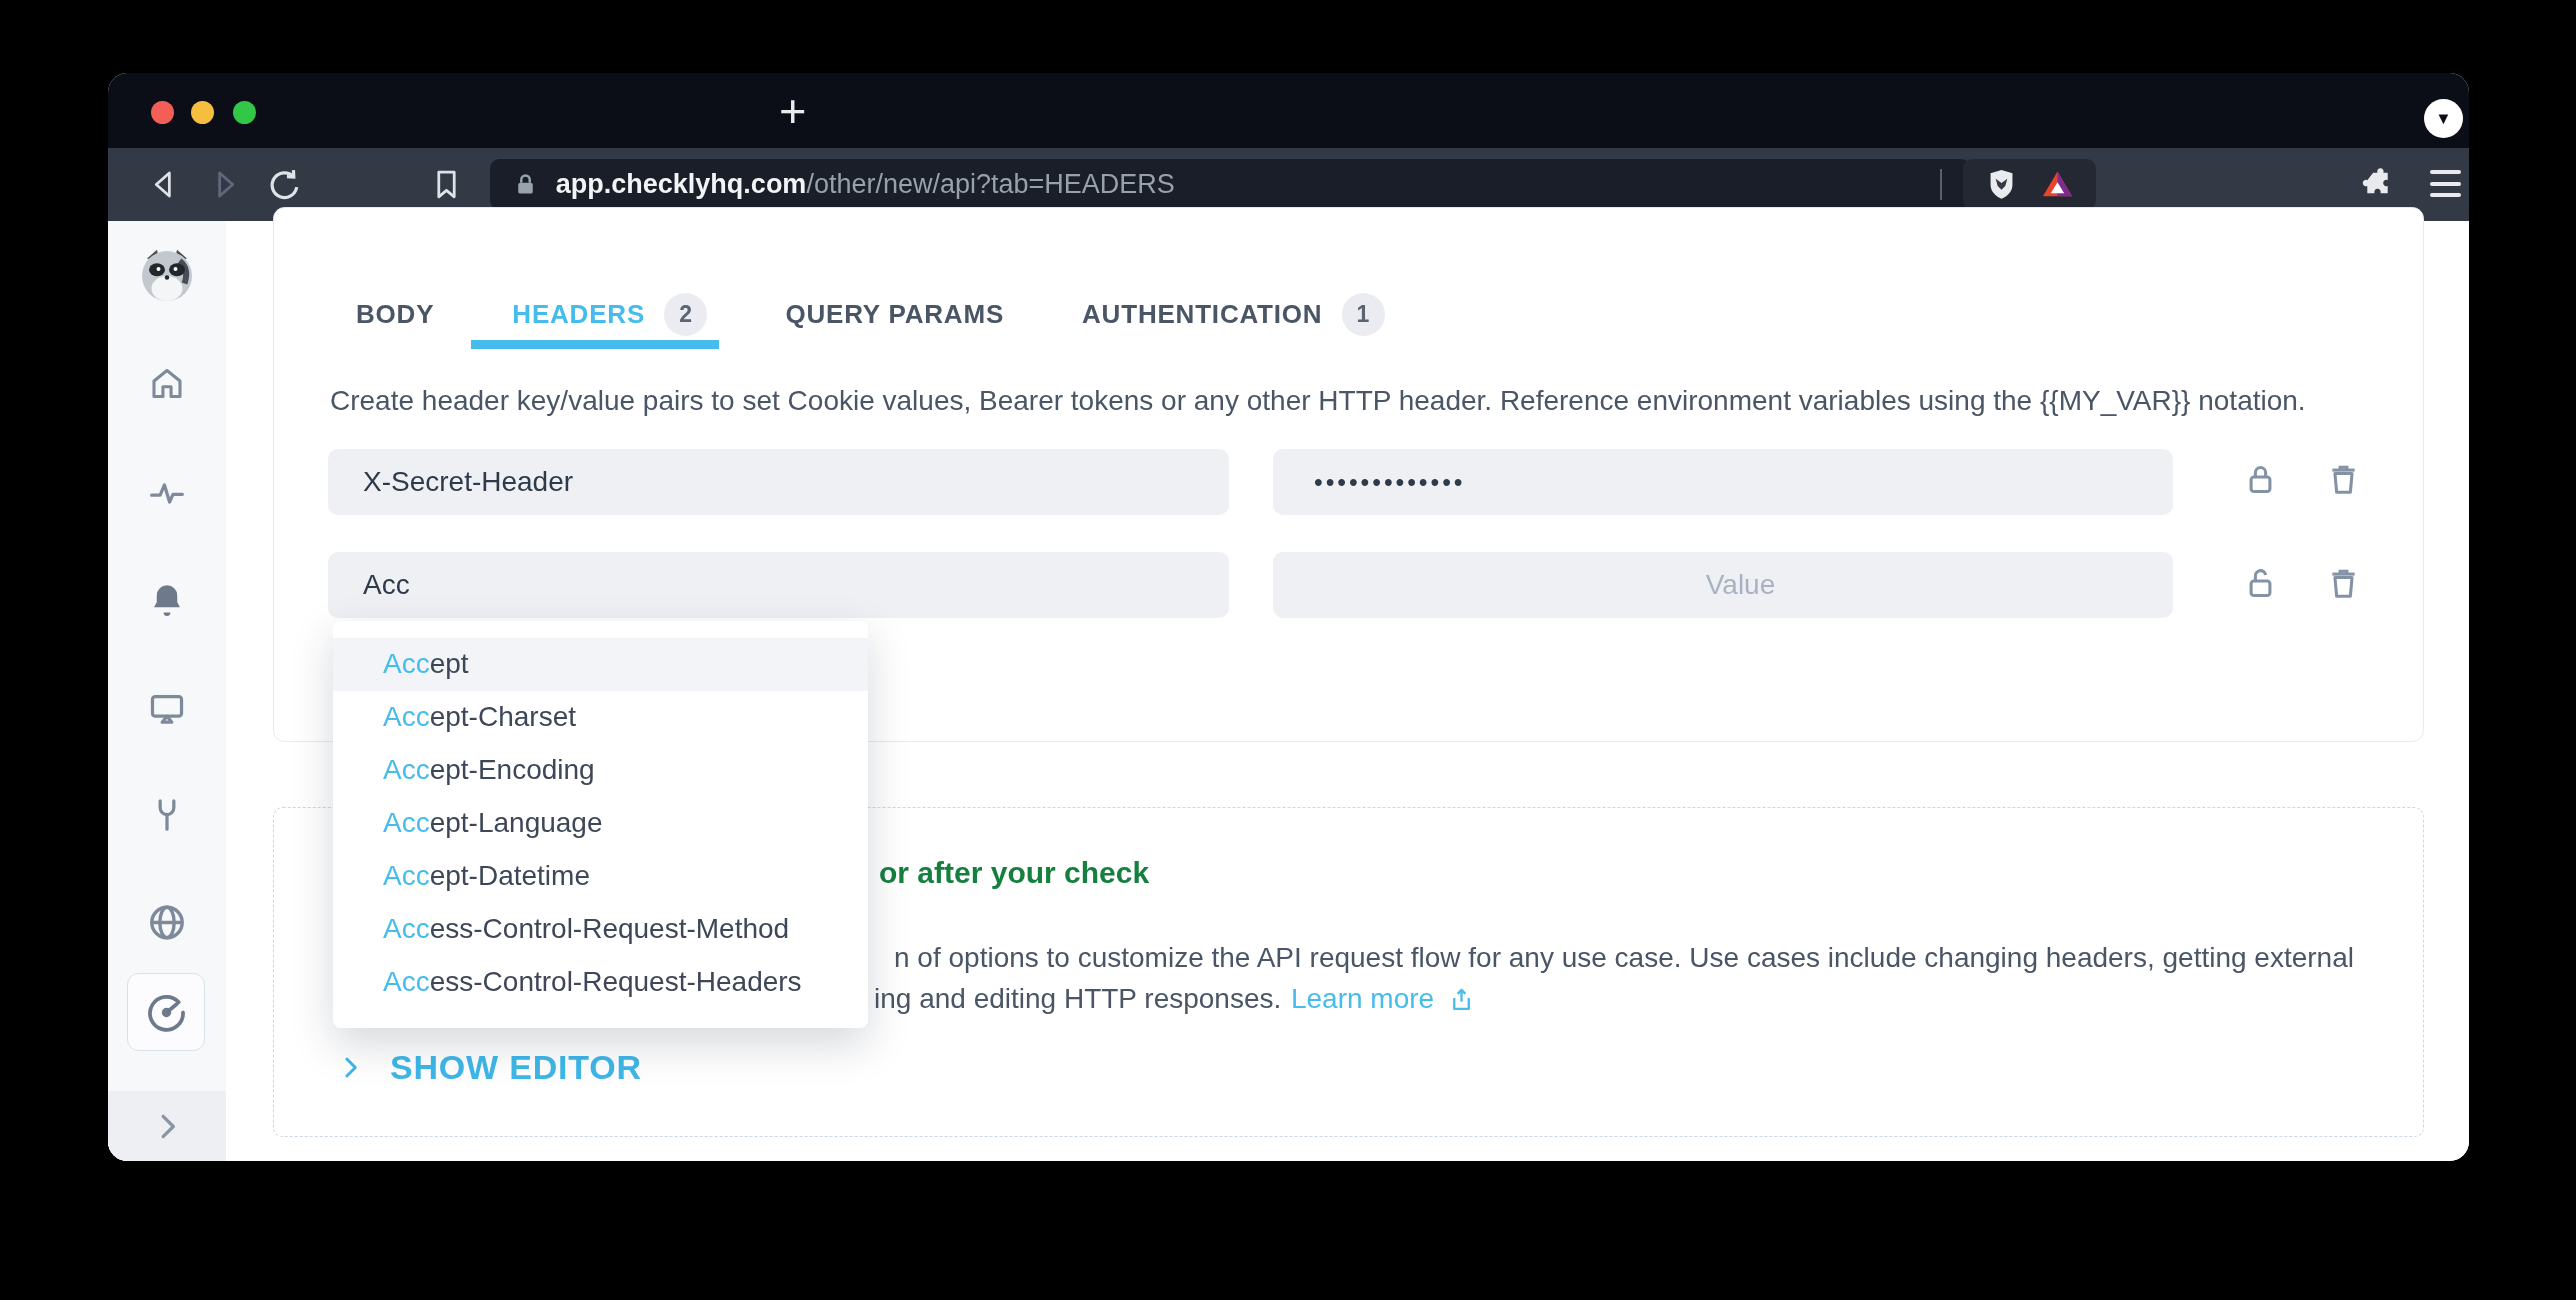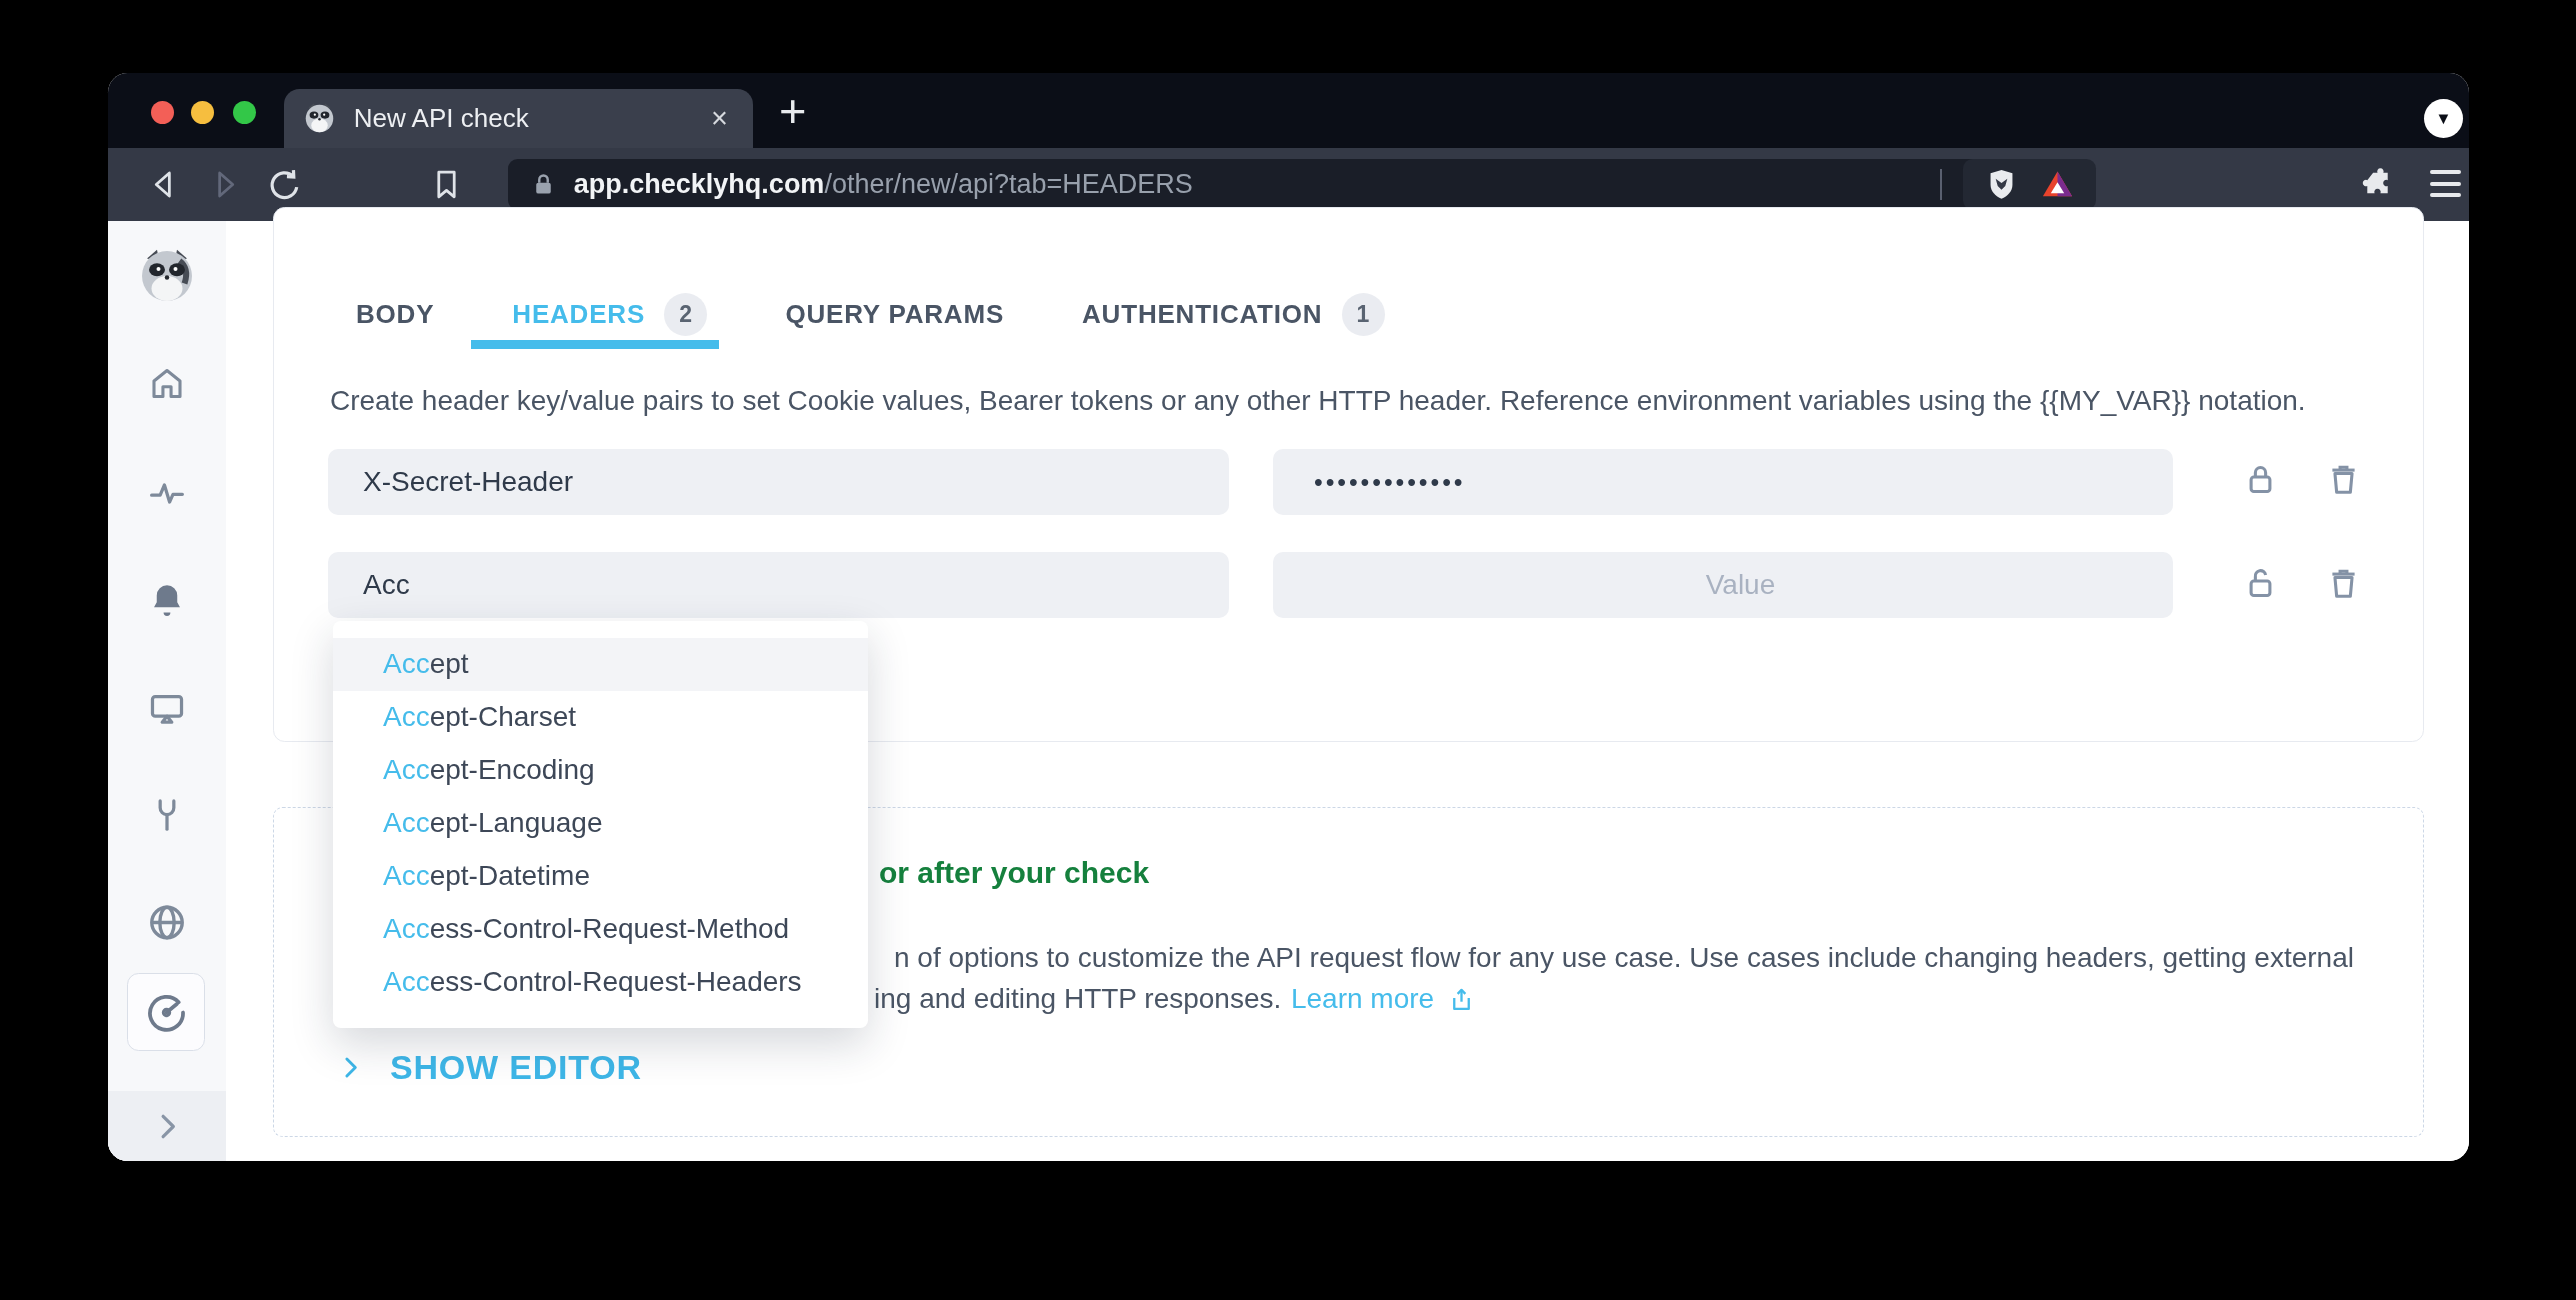--- a/index.html
+++ b/index.html
@@ -17,21 +17,21 @@
   .btab{position:absolute;left:176px;top:15.5px;width:469px;height:59px;background:#3a3f4c;
         border-radius:15.5px 15.5px 0 0;display:flex;align-items:center;padding:0 19.4px;box-sizing:border-box;}
   .btab-title{color:#edeff2;font-size:26px;margin-left:17.4px;flex:1;white-space:nowrap;overflow:hidden;}
   .tab-close{color:#d6d9de;font-size:29px;line-height:29px;padding:0 5.8px;cursor:default;}
   .new-tab{position:absolute;left:671px;top:13.6px;color:#e8eaed;font-size:47px;font-weight:300;line-height:47px;}
   .tab-search{position:absolute;left:2316px;top:26px;width:39px;height:39px;border-radius:50%;background:#fff;
               display:flex;align-items:center;justify-content:center;color:#0b0e17;font-size:16.5px;}
 
   .toolbar{position:relative;height:73px;background:#343946;}
   .nav-ic{position:absolute;top:18.4px;}
-  .urlfield{position:absolute;left:400px;top:10.7px;width:1481px;height:51px;background:#1a1e28;
+  .urlfield{position:absolute;left:382px;top:10.7px;width:1481px;height:51px;background:#1a1e28;
             border-radius:9.7px;display:flex;align-items:center;padding-left:21.3px;box-sizing:border-box;}
   .url-host{color:#f2f4f6;font-size:27px;font-weight:bold;margin-left:15.5px;white-space:nowrap;}
   .url-path{color:#98a0ac;font-size:27px;white-space:nowrap;}
   .url-sep{position:absolute;left:1832px;top:21.3px;width:1.9px;height:31px;background:#5a6070;}
   .badgebox{position:absolute;left:1855px;top:10.7px;width:133px;height:51px;background:#232833;border-radius:9.7px;
             display:flex;align-items:center;justify-content:space-evenly;}
   .hamburger{position:absolute;left:2322px;top:22px;width:31px;}
   .hamburger div{height:3.9px;background:#e8eaed;border-radius:1.9px;margin-bottom:7.8px;}
 
   
@@ -83,35 +83,20 @@
 <body>
 
 <div class="stage">
   <div class="window">
 
     <div class="tabstrip">
       <div class="traffic t-red"></div>
       <div class="traffic t-yellow"></div>
       <div class="traffic t-green"></div>
 
-      <div class="btab">
-        <svg width="33" height="33" viewBox="0 0 24 24">
-          <polygon points="4,4 8,1 9,6" fill="#474c55"></polygon>
-            <polygon points="20,4 16,1 15,6" fill="#474c55"></polygon>
-          <circle cx="12" cy="12" r="10" fill="#c3c8cf"></circle>
-          <ellipse cx="12" cy="17" rx="6" ry="5" fill="#f4f5f6"></ellipse>
-          <ellipse cx="8" cy="9.5" rx="3.2" ry="2.6" fill="#22262d"></ellipse>
-          <ellipse cx="16" cy="9.5" rx="3.2" ry="2.6" fill="#22262d"></ellipse>
-          <circle cx="8.6" cy="9.2" r="0.8" fill="#fff"></circle>
-            <circle cx="15.4" cy="9.2" r="0.8" fill="#fff"></circle>
-          <circle cx="12" cy="12.6" r="0.9" fill="#22262d"></circle>
-        </svg>
-        <span class="btab-title">New API check</span>
-        <span class="tab-close">×</span>
-      </div>
       <div class="new-tab">+</div>
       <div class="tab-search">
           <span>▼</span>
         </div>
     </div>
 
     <div class="toolbar">
       <svg class="nav-ic" style="left:39px" width="37" height="37" viewBox="0 0 24 24">
         <polygon points="14.5,4.5 6,12 14.5,19.5" fill="none" stroke="#dfe3e8" stroke-width="1.8" stroke-linejoin="round"></polygon>
       </svg>

